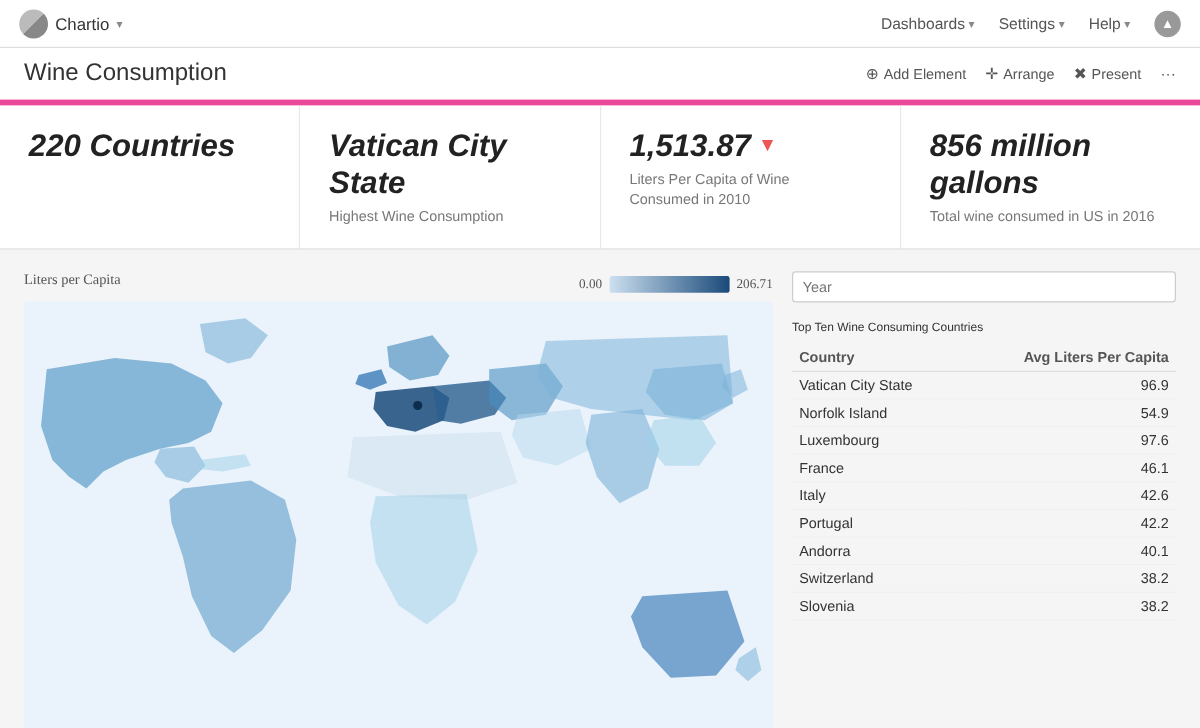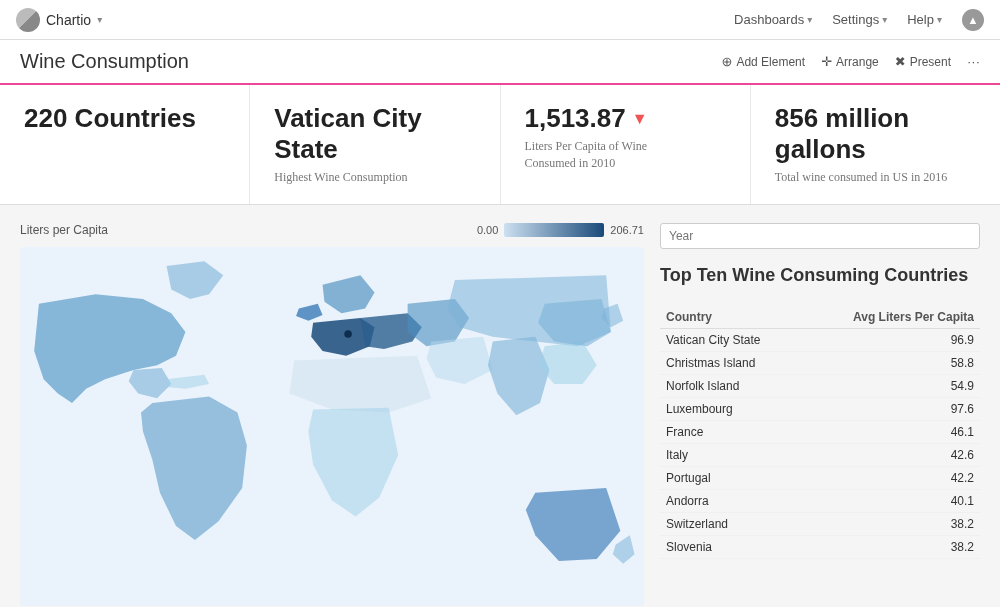--- a/index.html
+++ b/index.html
@@ -57,21 +57,21 @@
       border-radius: 50%;
       background: #999;
       display: flex; align-items: center; justify-content: center;
       color: #fff;
       font-size: 11px;
     }
 
     
     .page-header {
       background: #fff;
-      border-bottom: 2px solid #ec4899;
+      border-bottom: 5px solid #ec4899;
       padding: 10px 20px;
       display: flex;
       align-items: center;
       justify-content: space-between;
     }
     .page-title {
       font-size: 20px;
       font-weight: 400;
       color: #333;
     }
@@ -106,31 +106,31 @@
     }
     .metric-card:last-child { border-right: none; }
     .metric-value {
       font-size: 26px;
       font-weight: 700;
       color: #222;
       line-height: 1.2;
       display: flex;
       align-items: center;
       gap: 6px;
+      font-style: italic;
     }
     .metric-value .down-arrow {
       font-size: 16px;
       color: #e55;
     }
     .metric-label {
       font-size: 12px;
       color: #777;
       margin-top: 4px;
       line-height: 1.4;
-      font-family: Liberation Serif, serif;
     }
 
     
     .main-content {
       display: flex;
       flex-direction: column;
       padding: 10px 20px;
     }
 
     
@@ -169,24 +169,24 @@
     .year-input {
       width: 100%;
       padding: 5px 8px;
       border: 1px solid #ccc;
       border-radius: 3px;
       font-size: 12px;
       color: #555;
       margin-bottom: 16px;
     }
     .table-title {
-      font-size: 18px;
-      font-weight: 700;
-      color: #333;
-      margin-bottom: 20px;
+      font-size: 10px;
+      font-weight: 400;
+      color: #333;
+      margin-bottom: 8px;
     }
     .data-table {
       width: 100%;
       border-collapse: collapse;
       font-size: 12px;
     }
     .data-table th {
       text-align: left;
       color: #555;
       font-weight: 600;
@@ -270,21 +270,21 @@
   <div class="metric-card">
     <div class="metric-value">856 million gallons</div>
     <div class="metric-label">Total wine consumed in US in 2016</div>
   </div>
 </div>
 
 <div class="main-content">
   <div class="map-section">
 
     <div class="map-wrapper">
-      <div style="display:flex; align-items:flex-start; justify-content:space-between; margin-bottom:4px;">
+      <div style="display:flex; align-items:center; justify-content:space-between; margin-bottom:4px;font-family:Liberation Serif, serif;">
         <span class="map-title">Liters per Capita</span>
         <div style="display:flex; align-items:center; gap:6px;">
           <span style="font-size:11px;color:#555;">0.00</span>
           <div class="legend-gradient"></div>
           <span style="font-size:11px;color:#555;">206.71</span>
         </div>
       </div>
 
       <div class="map-svg-container">
         <svg viewBox="0 0 660 380" width="100%" height="auto" style="display:block;">
@@ -347,24 +347,20 @@
             <th>Country</th>
             <th class="right">Avg Liters Per Capita</th>
           </tr>
         </thead>
         <tbody id="table-body">
         <tr>
       <td>Vatican City State</td>
       <td class="right">96.9</td>
     </tr>
             <tr>
-      <td>Christmas Island</td>
-      <td class="right">58.8</td>
-    </tr>
-            <tr>
       <td>Norfolk Island</td>
       <td class="right">54.9</td>
     </tr>
             <tr>
       <td>Luxembourg</td>
       <td class="right">97.6</td>
     </tr>
             <tr>
       <td>France</td>
       <td class="right">46.1</td>

